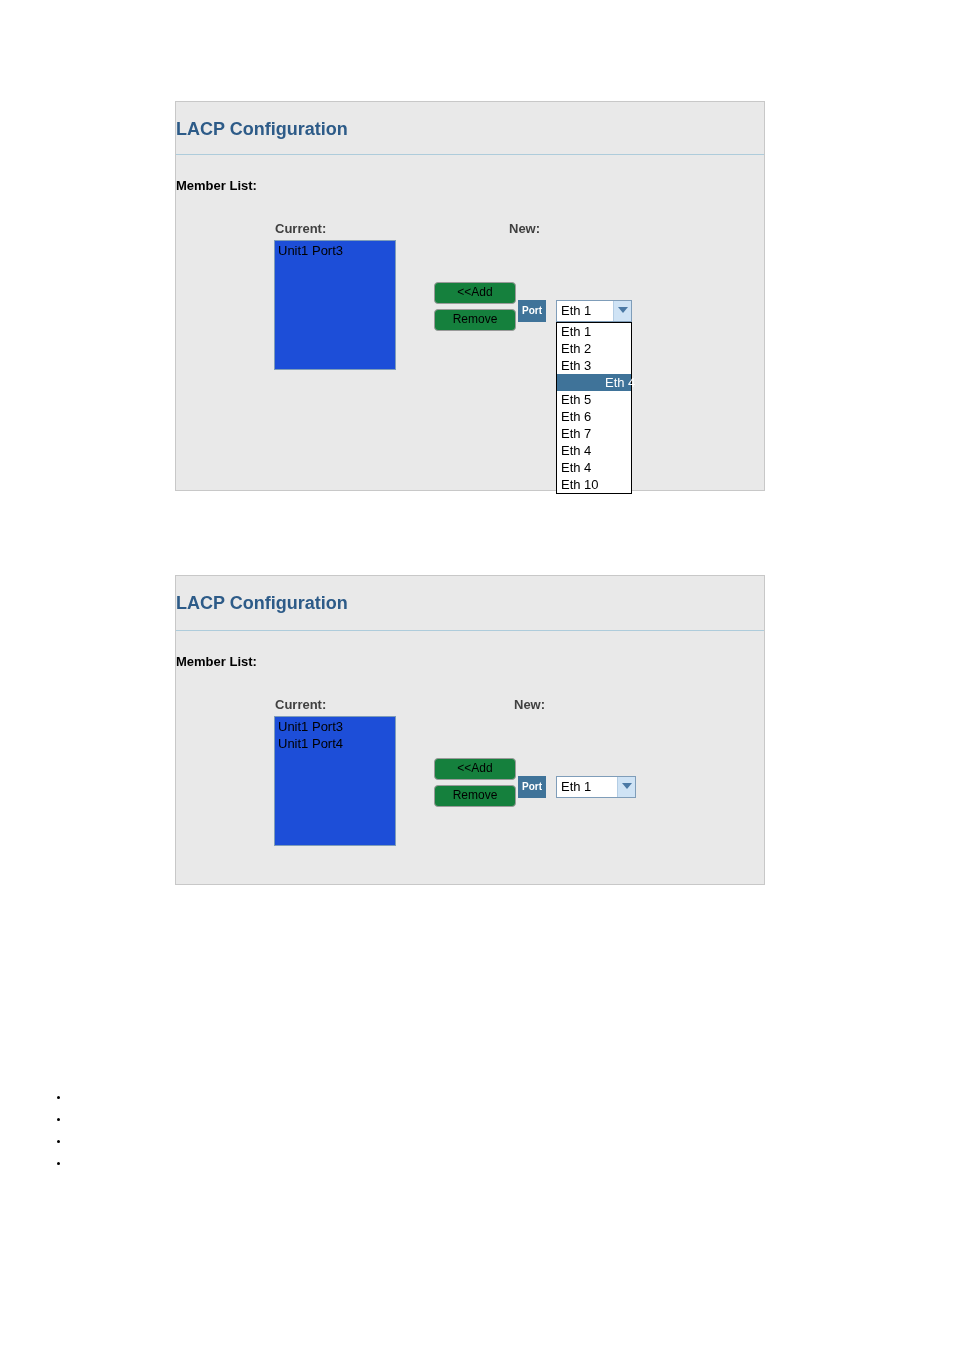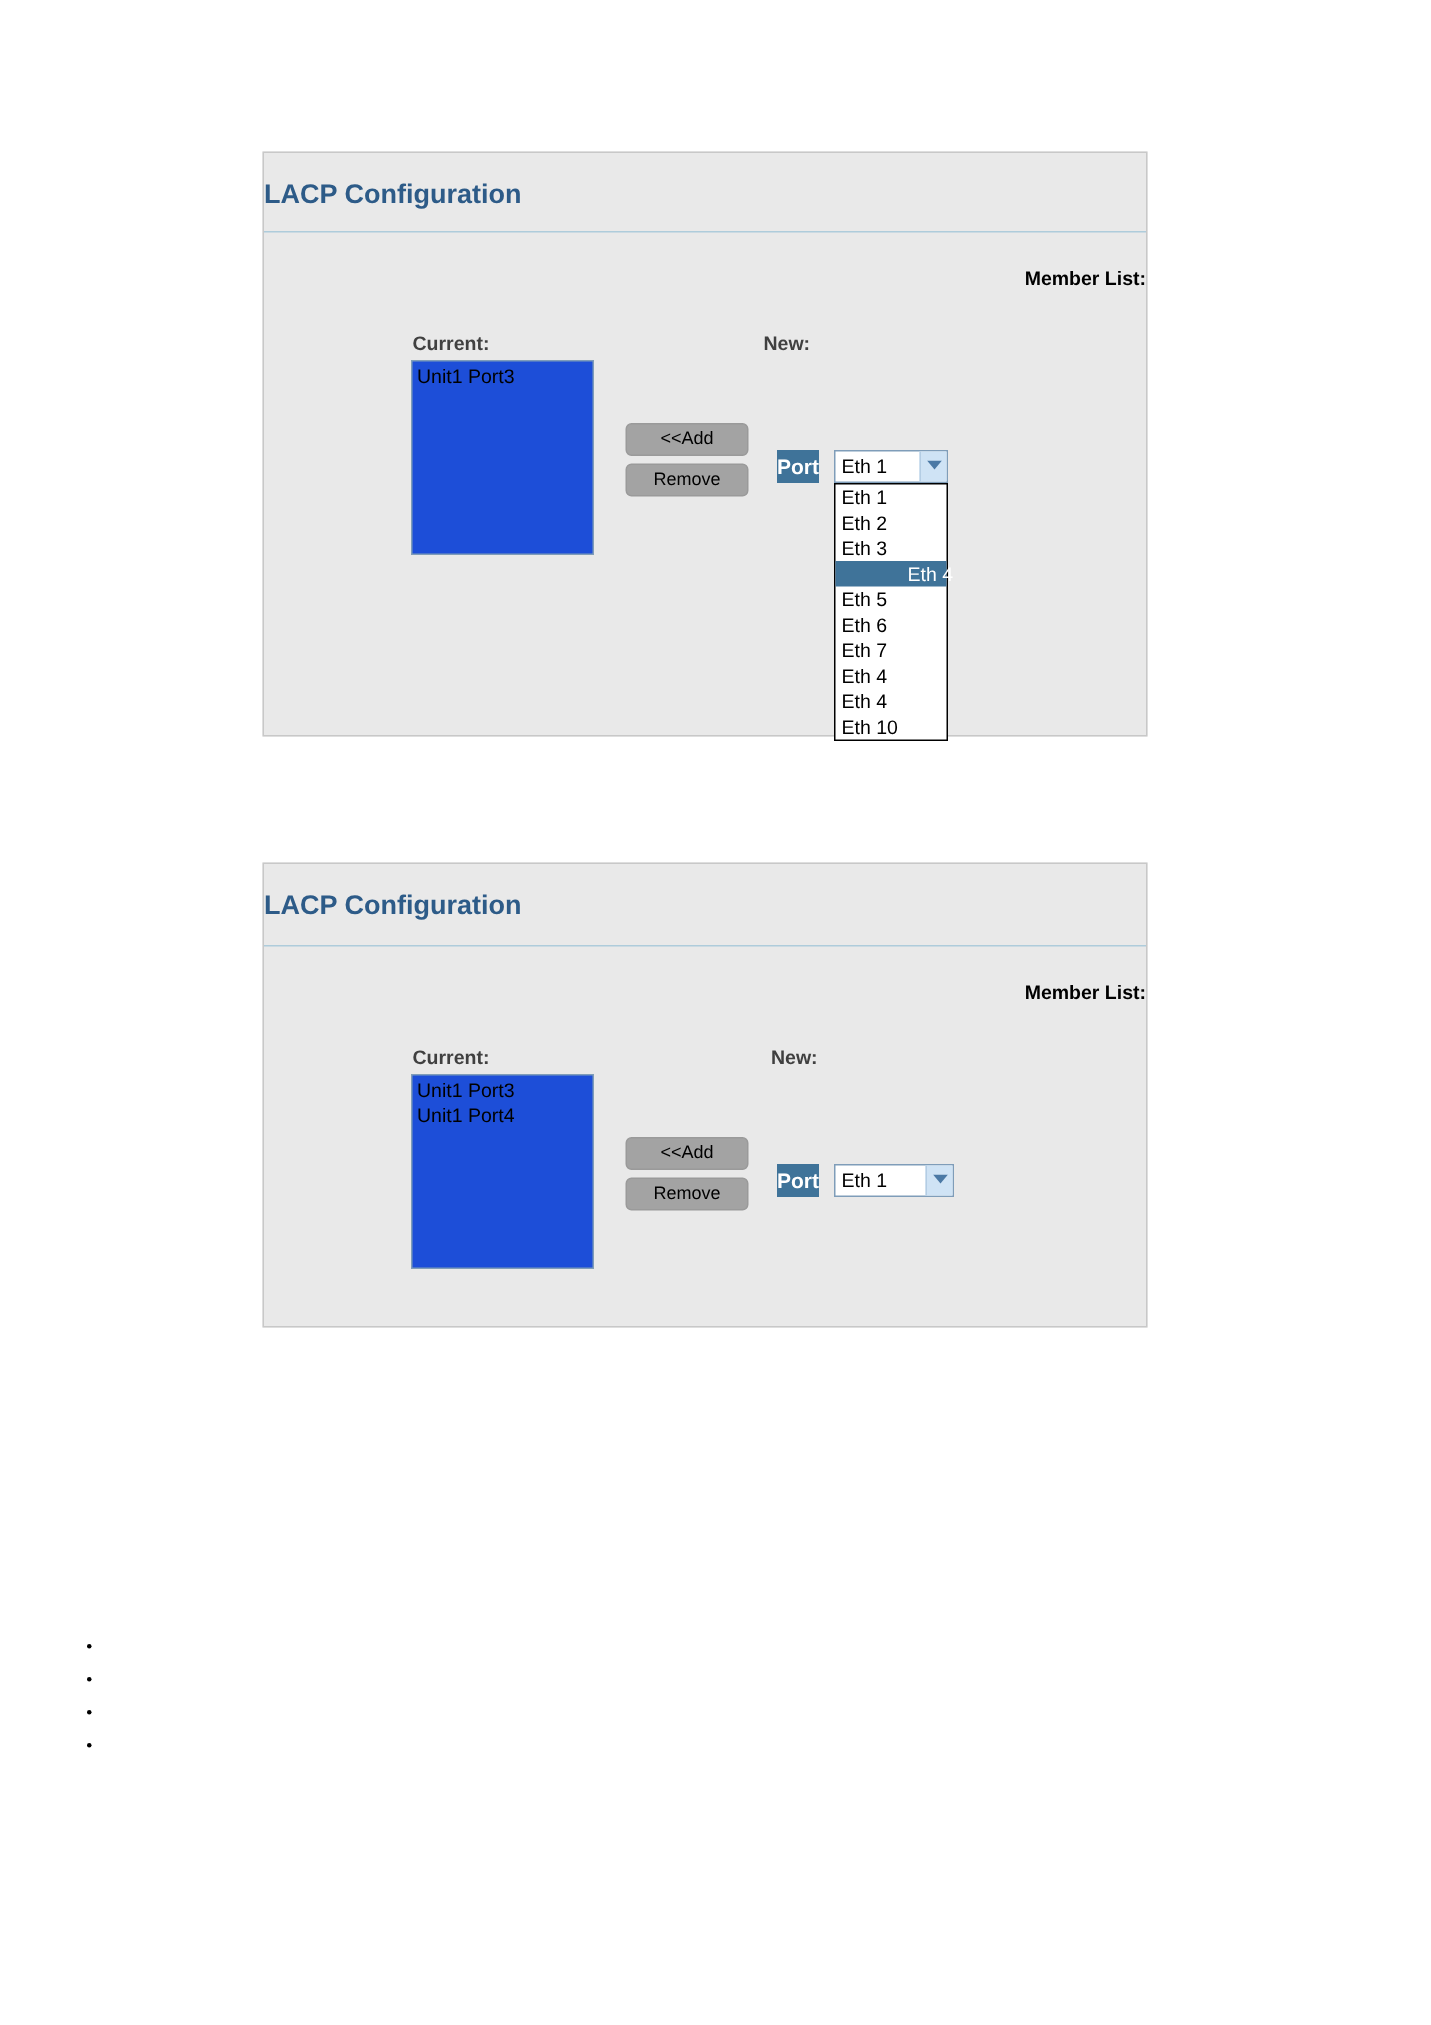--- a/index.html
+++ b/index.html
@@ -42,21 +42,21 @@
     height: 0;
     border-top: 1px solid #aeccdb;
   }
   .p1 .hr { top: 52px; }
   .p2 .hr { top: 54px; }
 
   .sub-title {
     position: absolute;
     left: 0;
     width: 100%;
-    text-align: right;
+    text-align: left;
     font-weight: bold;
     font-size: 13px;
   }
   .p1 .sub-title { top: 76px; }
   .p2 .sub-title { top: 78px; }
 
   .col-label {
     position: absolute;
     font-weight: bold;
     font-size: 13px;
@@ -81,40 +81,41 @@
     overflow: hidden;
     color: #000;
   }
   .p1 .listbox { top: 138px; }
   .p2 .listbox { top: 140px; }
 
   .btn {
     position: absolute;
     width: 82px;
     height: 22px;
-    background: #a3a3a3;
+    background: #15803d;
     border: 1px solid #9a9a9a;
     border-radius: 4px;
     text-align: center;
     font-size: 12px;
     line-height: 18px;
     box-sizing: border-box;
     color: #000;
+    margin-left: 17px;
   }
   .p1 .btn.add    { left: 241px; top: 180px; }
   .p1 .btn.remove { left: 241px; top: 207px; }
   .p2 .btn.add    { left: 241px; top: 182px; }
   .p2 .btn.remove { left: 241px; top: 209px; }
 
   .port-label {
     position: absolute;
     background: #3f7399;
     color: #ffffff;
     font-weight: bold;
-    font-size: 14px;
+    font-size: 10px;
     height: 22px;
     line-height: 22px;
     width: 28px;
     text-align: center;
     box-sizing: border-box;
   }
   .p1 .port-label { left: 342px; top: 198px; }
   .p2 .port-label { left: 342px; top: 200px; }
 
   .select-box {

